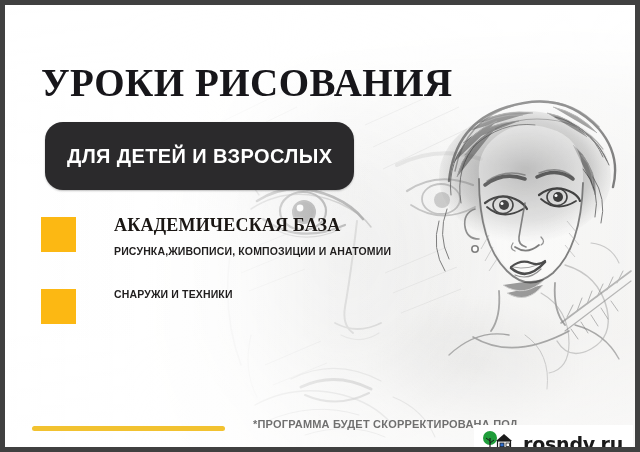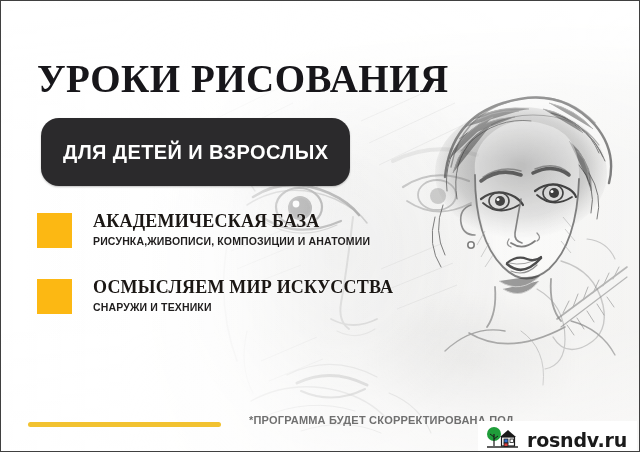--- a/index.html
+++ b/index.html
@@ -11,21 +11,21 @@
     font-family: "Liberation Sans", sans-serif;
   }
 
   .poster {
     position: relative;
     width: 640px;
     height: 452px;
     overflow: hidden;
     background: #ffffff;
     box-sizing: border-box;
-    border: 1px solid #404040;
+    border: 5px solid #404040;
   }
 
   
   .artwork {
     position: absolute;
     left: 0;
     top: 0;
     width: 640px;
     height: 452px;
     overflow: hidden;
@@ -117,21 +117,21 @@
   .features {
     position: absolute;
     left: 36px;
     top: 210px;
     width: 580px;
   }
   .feature {
     position: relative;
     min-height: 36px;
     margin-bottom: 29px;
-    padding-left: 56px;
+    padding-left: 73px;
   }
   .feature:last-child { margin-bottom: 0; }
 
   .feature-swatch {
     position: absolute;
     left: 0;
     top: 2px;
     width: 35px;
     height: 35px;
     background: #fcb813;
@@ -140,21 +140,21 @@
     font-family: "Liberation Serif", "DejaVu Serif", serif;
     font-weight: bold;
     font-size: 18px;
     line-height: 21px;
     letter-spacing: 0.2px;
     color: #1b1714;
     white-space: nowrap;
     text-shadow: 0 0 2px rgba(255,255,255,0.85);
   }
   .feature-sub {
-    margin-top: 2px;
+    margin-top: 8px;
     font-family: "Liberation Sans", sans-serif;
     font-weight: bold;
     font-size: 10.5px;
     line-height: 14px;
     letter-spacing: 0.15px;
     color: #201e1e;
     white-space: nowrap;
     text-shadow: 0 0 2px rgba(255,255,255,0.85);
   }
 
@@ -399,21 +399,20 @@
     <div class="features">
 
       <div class="feature">
         <span class="feature-swatch" style="background: rgb(252, 184, 19);"></span>
         <div class="feature-title">АКАДЕМИЧЕСКАЯ БАЗА</div>
         <div class="feature-sub">РИСУНКА,ЖИВОПИСИ, КОМПОЗИЦИИ И АНАТОМИИ</div>
       </div>
 
       <div class="feature">
         <span class="feature-swatch" style="background: rgb(252, 184, 19);"></span>
-        <div class="feature-title">ОСМЫСЛЯЕМ МИР ИСКУССТВА</div>
         <div class="feature-sub">СНАРУЖИ И ТЕХНИКИ</div>
       </div>
 
 
     </div>
 
     <div class="footer-rule" style="background: rgb(242, 194, 48);"></div>
 
     <div class="disclaimer">*ПРОГРАММА БУДЕТ СКОРРЕКТИРОВАНА ПОД</div>
 

